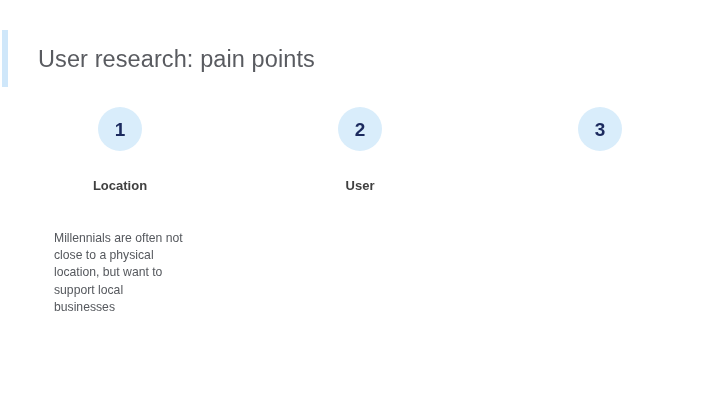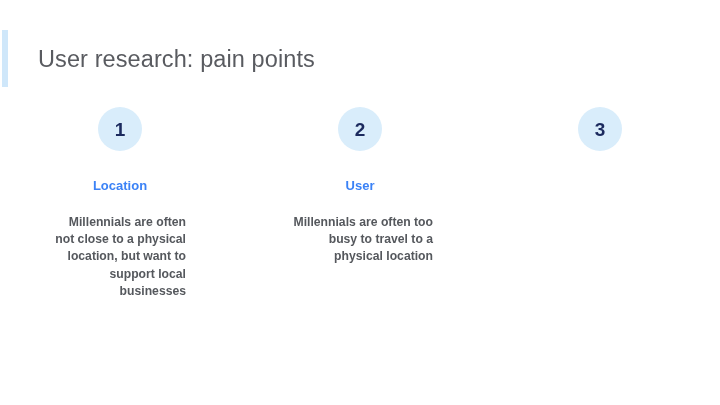--- a/index.html
+++ b/index.html
@@ -68,30 +68,30 @@
   .badge-num {
     font-size: 19px;
     font-weight: 700;
     color: #1b2a5e;
     line-height: 1;
   }
   .col-heading {
     margin-top: 27px;
     font-size: 13px;
     font-weight: 700;
-    color: #3b82f6;
+    color: #404040;
     text-align: center;
     line-height: 1.2;
   }
   .col-body {
-    margin-top: 20px;
+    margin-top: 36px;
     font-size: 12.2px;
-    font-weight: 700;
+    font-weight: 400;
     color: #55585d;
-    text-align: right;
+    text-align: left;
     line-height: 1.42;
     max-width: 132px;
   }
   .column.col-2 .col-body { max-width: 146px; }
   .column.col-3 .col-body { max-width: 150px; }
 </style>
 </head>
 <body>
 
 <div class="slide">
@@ -108,21 +108,20 @@
       </div>
       <div class="col-heading">Location</div>
       <div class="col-body">Millennials are often not close to a physical location, but want to support local businesses</div>
     </div>
 
     <div class="column col-2">
       <div class="badge">
         <span class="badge-num">2</span>
       </div>
       <div class="col-heading">User</div>
-      <div class="col-body">Millennials are often too busy to travel to a physical location</div>
     </div>
 
     <div class="column col-3">
       <div class="badge">
         <span class="badge-num">3</span>
       </div>
     </div>
 
   </div>
 </div>

